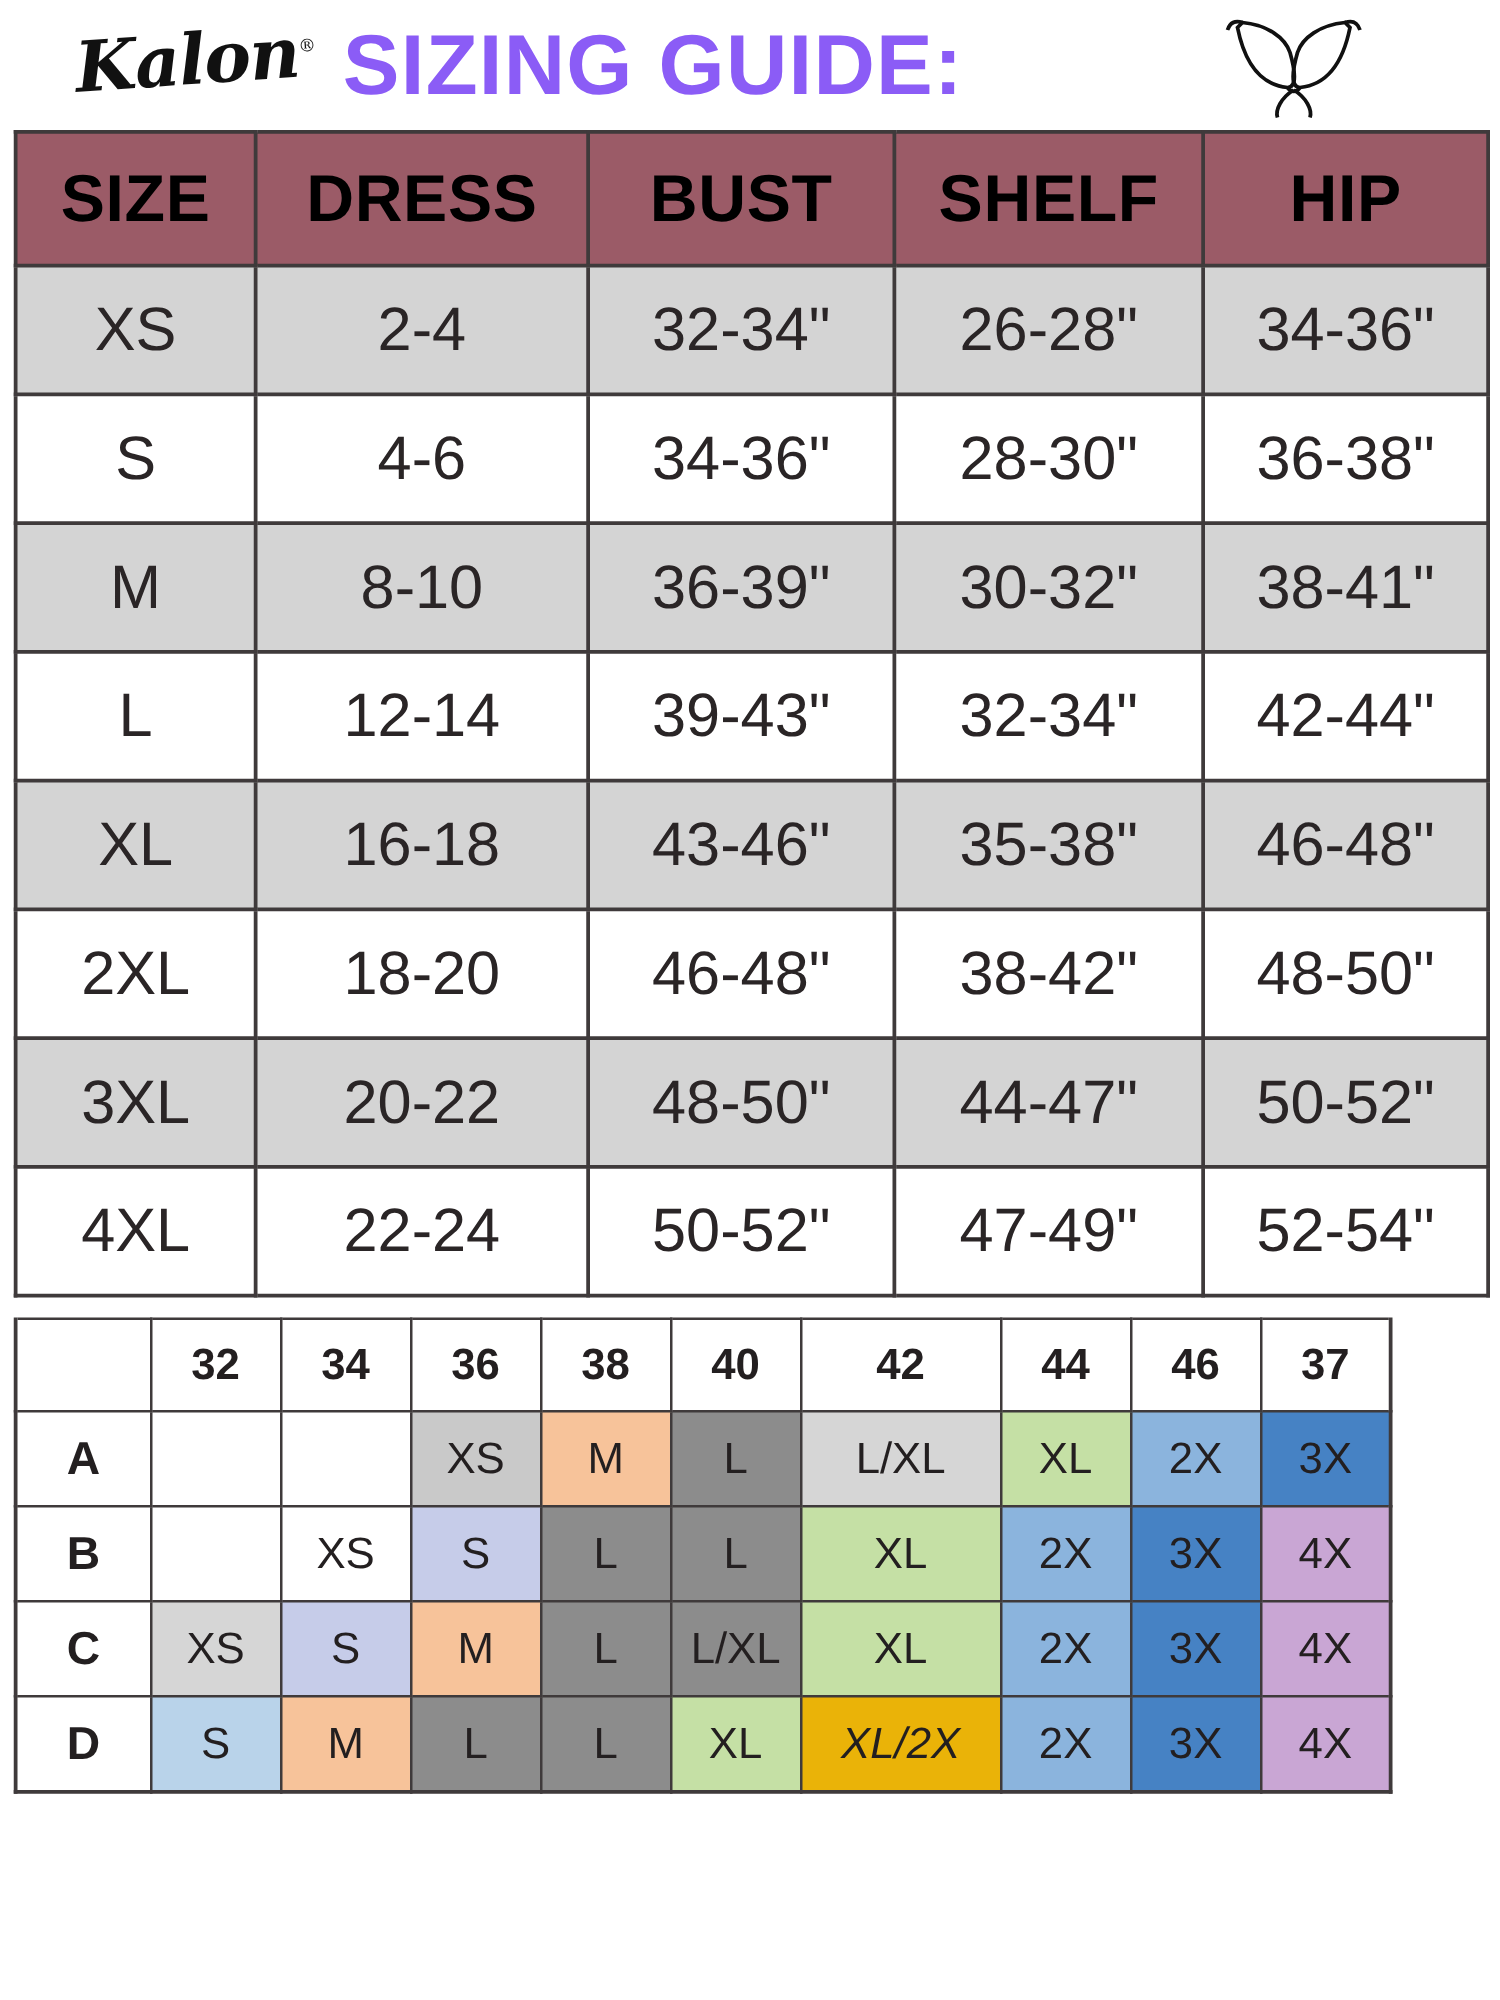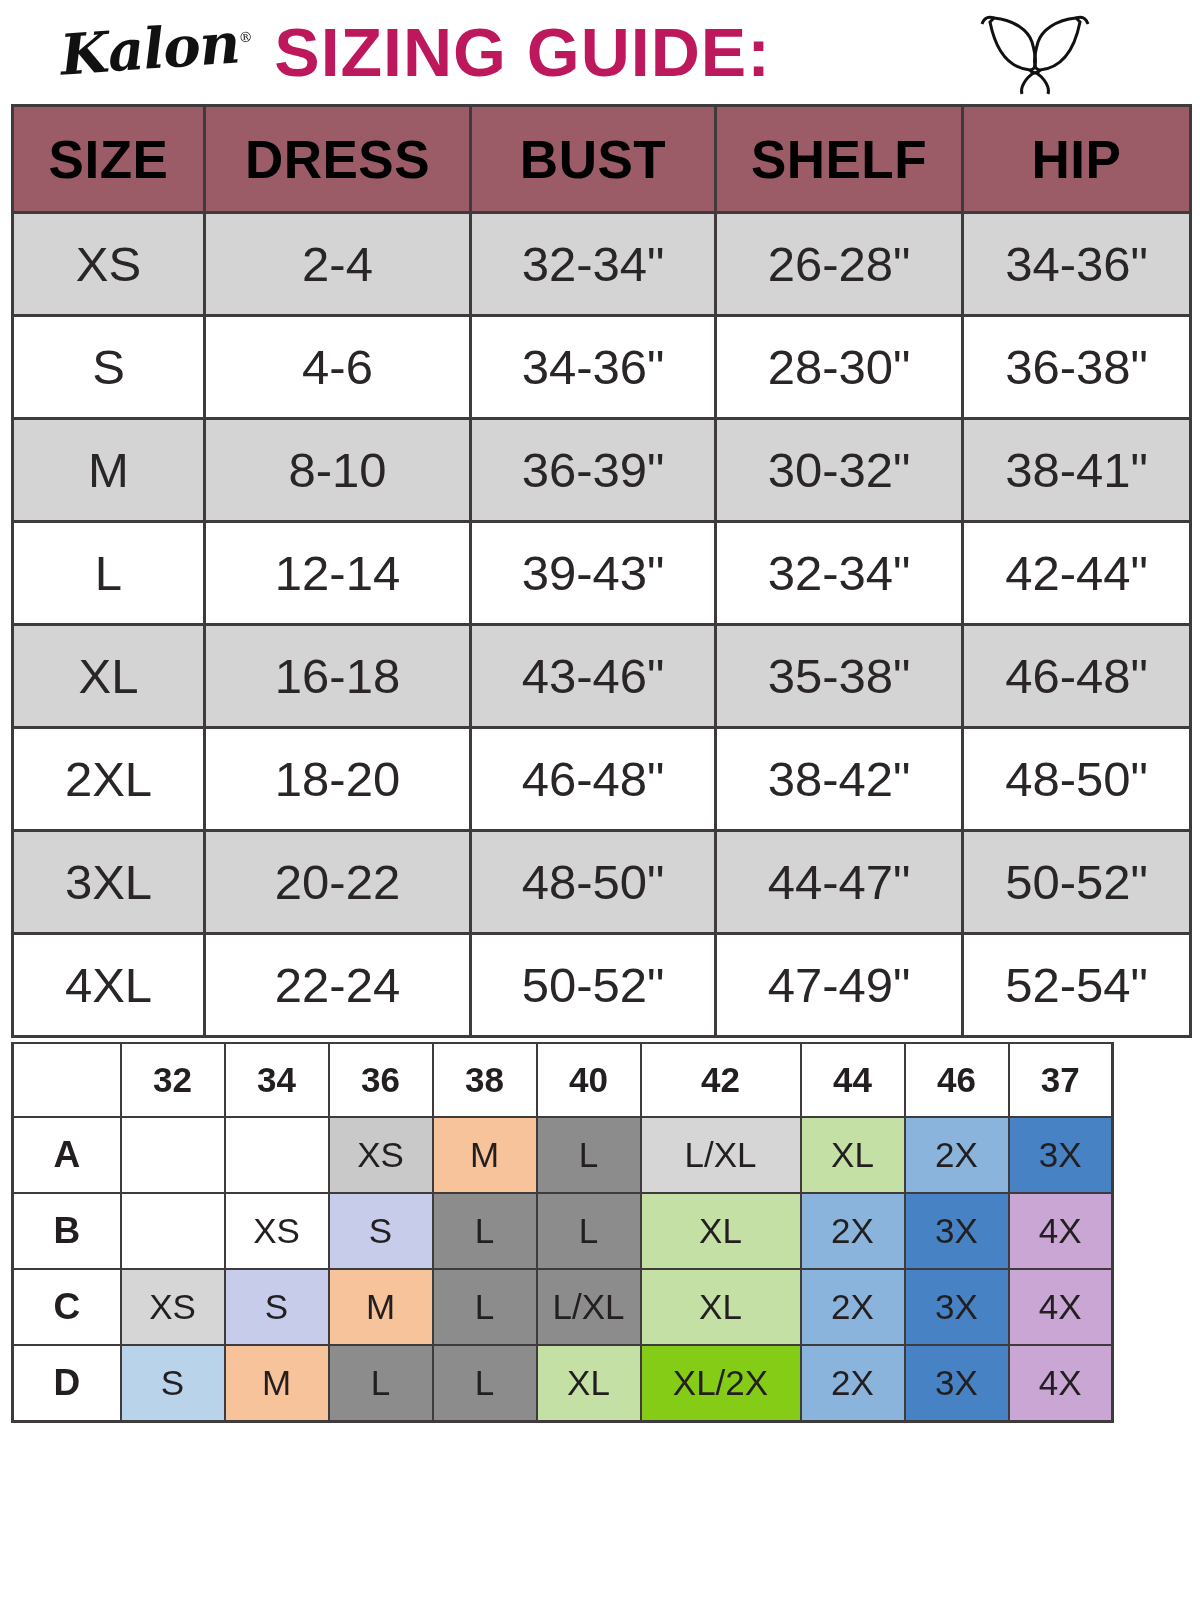--- a/index.html
+++ b/index.html
@@ -47,21 +47,21 @@
     font-size: 14px;
     vertical-align: super;
     font-style: normal;
     font-weight: 400;
   }
   .guide-title {
     font-family: "Liberation Sans", sans-serif;
     font-weight: 700;
     font-size: 68px;
     letter-spacing: 1px;
-    color: #be185d;
+    color: #8b5cf6;
     line-height: 1;
     white-space: nowrap;
   }
   .bra-icon {
     position: absolute;
     right: 110px;
     top: 8px;
     width: 110px;
     height: 88px;
   }
@@ -118,21 +118,21 @@
     letter-spacing: 0.4px;
     text-align: center;
     padding: 18px 0 17px 0;
     box-sizing: border-box;
     border: 3px solid #3f3a3b;
   }
 
   
   .bra-table {
     width: 950px;
-    margin: 4px 11px;
+    margin: 16px 11px;
     border: 3px solid #3f3a3b;
     border-top: none;
   }
   .bra-table th, .bra-table td {
     border: 2px solid #3f3a3b;
     text-align: center;
     font-family: "Liberation Sans", sans-serif;
     font-size: 35px;
     height: 74px;
     padding: 0;
@@ -315,21 +315,21 @@
         <td style="background: rgb(70, 130, 196);">3X</td>
         <td style="background: rgb(201, 166, 212);">4X</td>
       </tr>
       <tr>
         <th class="cup">D</th>
         <td style="background: rgb(185, 211, 234);">S</td>
         <td style="background: rgb(247, 195, 154);">M</td>
         <td style="background: rgb(140, 140, 140);">L</td>
         <td style="background: rgb(140, 140, 140);">L</td>
         <td style="background: rgb(197, 224, 165);">XL</td>
-        <td style="background: #84cc16;">XL/2X</td>
+        <td style="background: #eab308; font-style: italic;">XL/2X</td>
         <td style="background: rgb(139, 180, 221);">2X</td>
         <td style="background: rgb(70, 130, 196);">3X</td>
         <td style="background: rgb(201, 166, 212);">4X</td>
       </tr>
     </tbody>
   </table>
 
 </div>
 
 </body></html>

